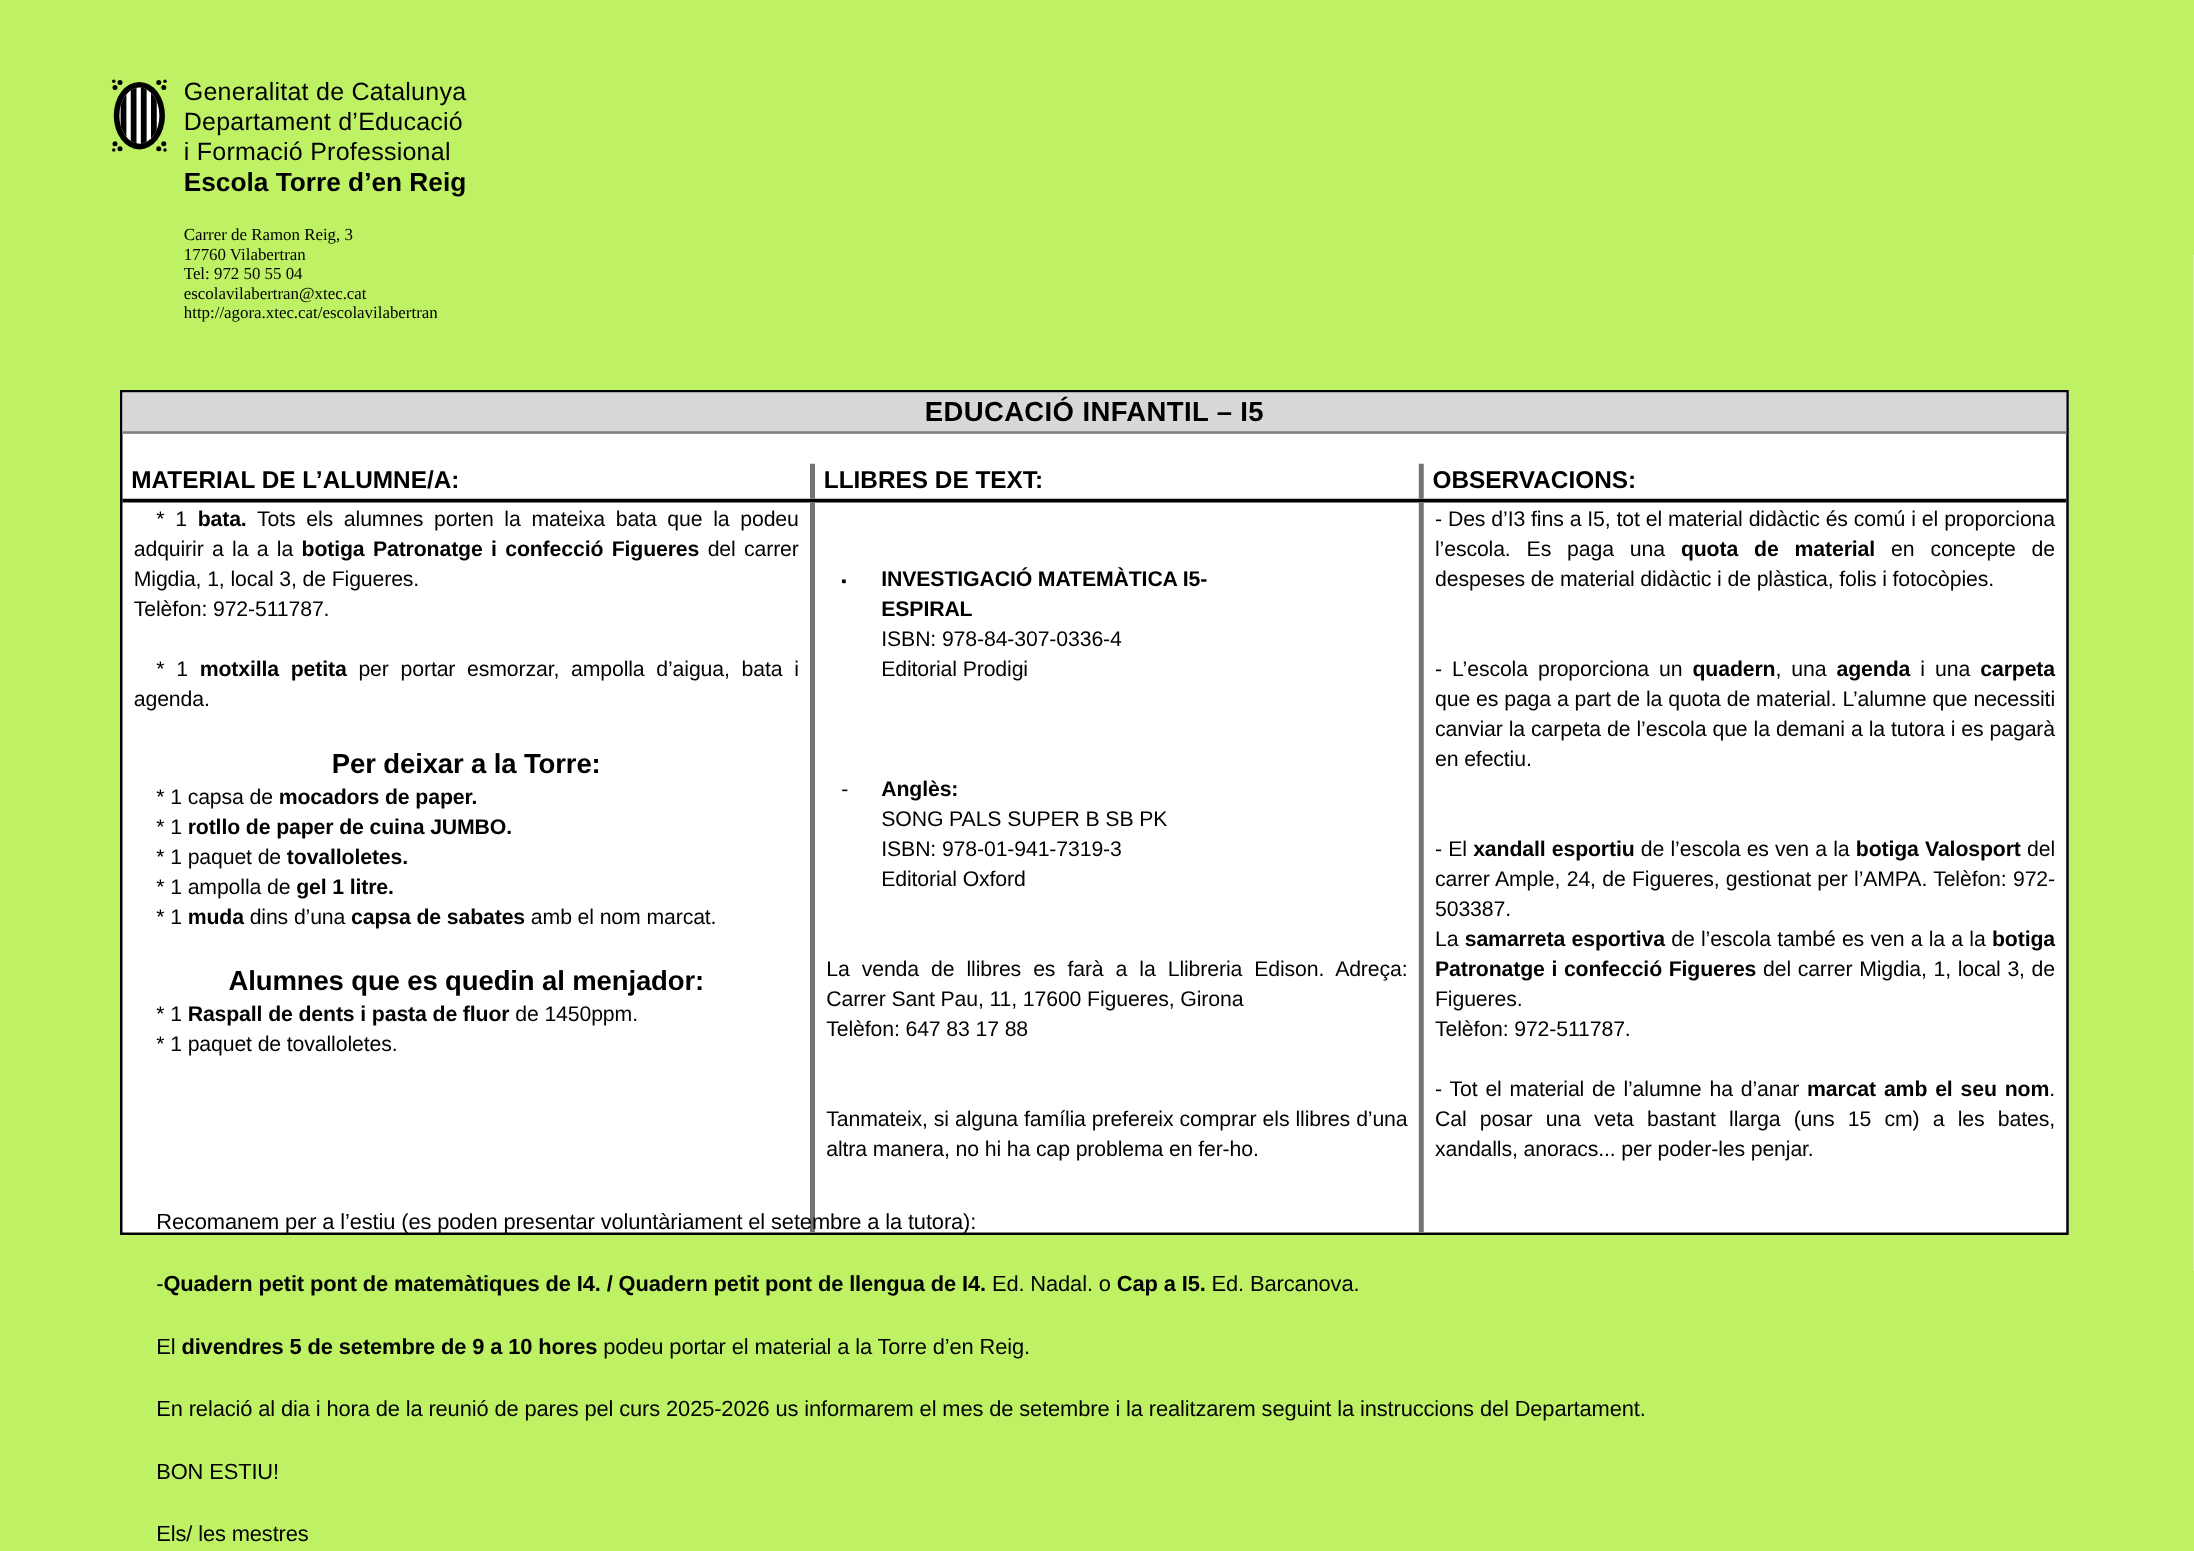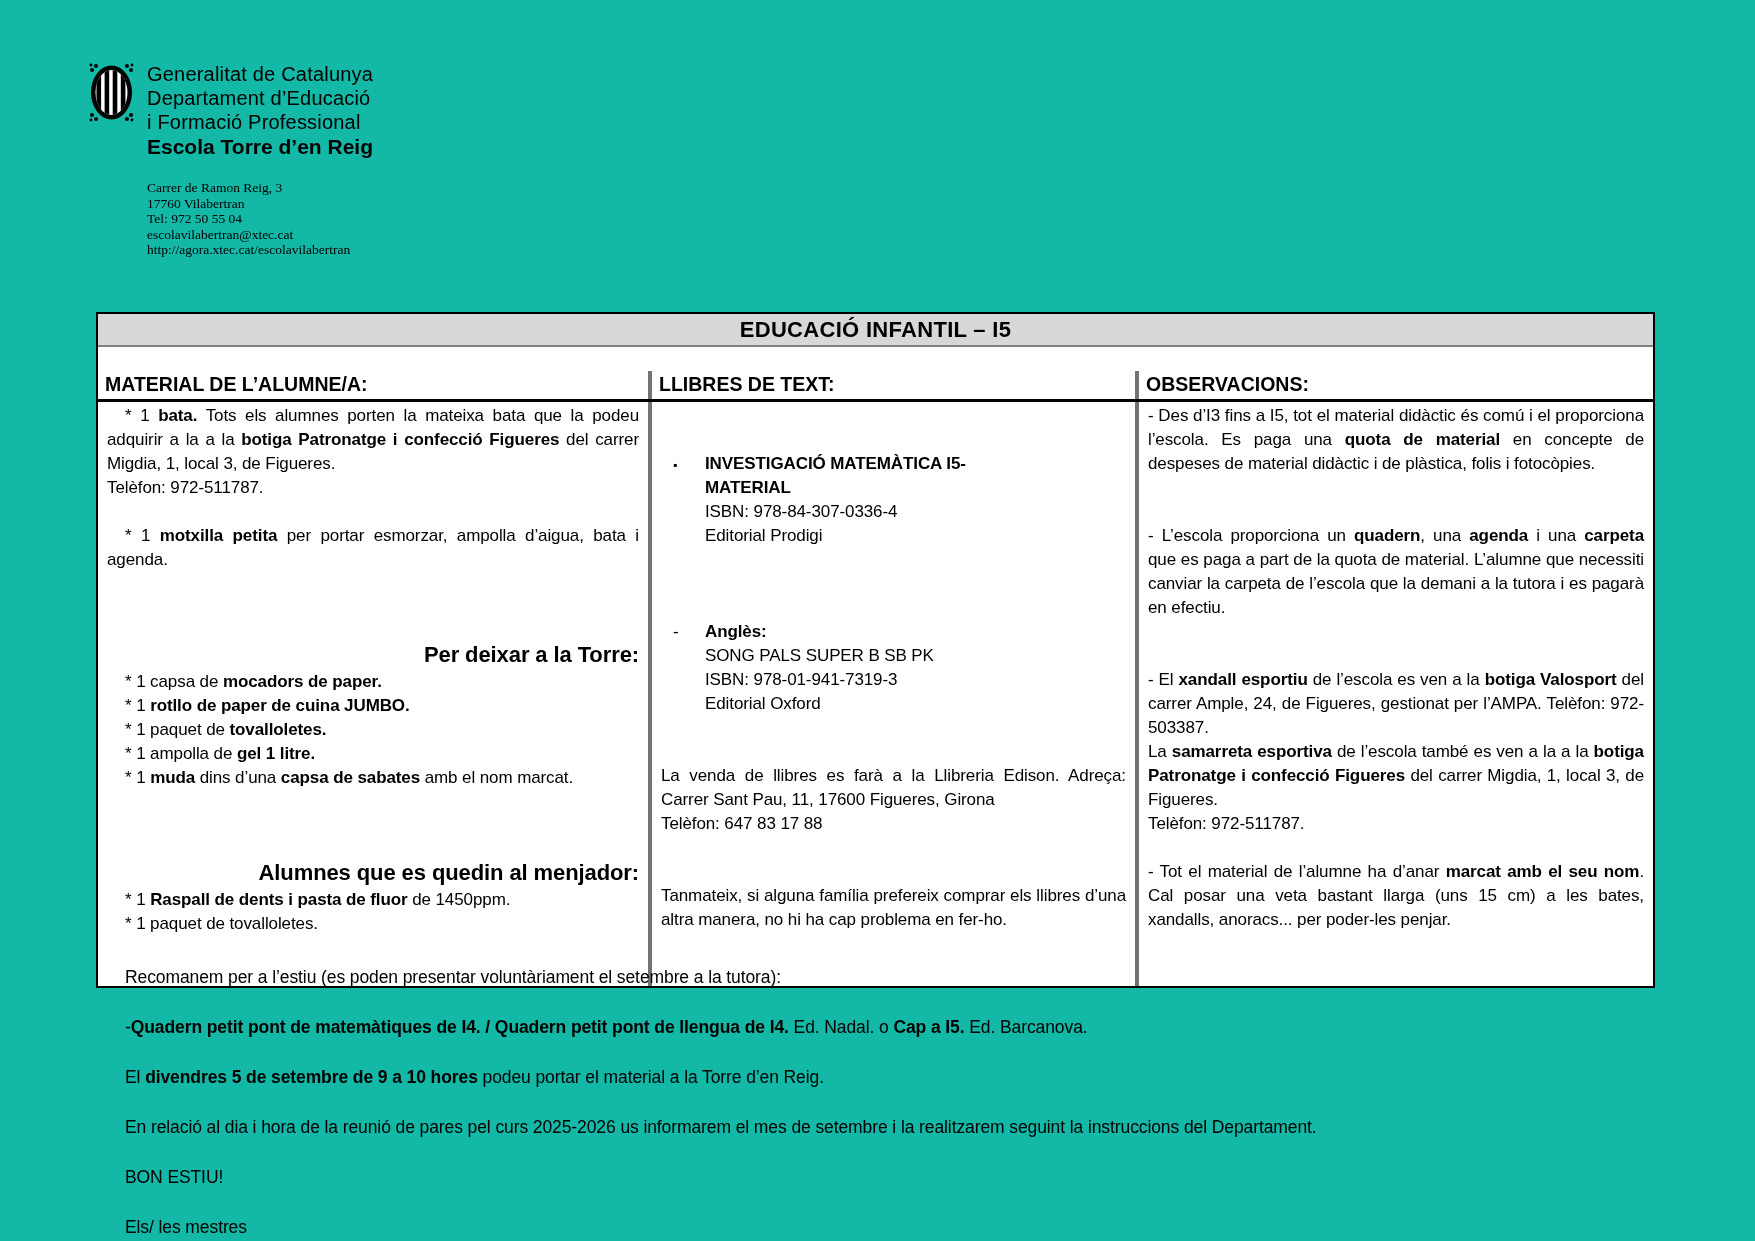--- a/index.html
+++ b/index.html
@@ -1,21 +1,21 @@
 <!DOCTYPE html>
 <html><head>
 <meta charset="utf-8">
 <style>
   html,body{margin:0;padding:0;}
   body{
     width:1755px;height:1241px;background:#ffffff;position:relative;
     font-family:"Liberation Sans",sans-serif;color:#000;
     -webkit-font-smoothing:antialiased;
   }
-  .page{position:absolute;inset:0;background:#14b8a6;}
+  .page{position:absolute;inset:0;background:#bef264;}
 
   
   .letterhead{position:absolute;left:88px;top:62px;display:flex;}
   .logo{width:47px;height:61px;flex:none;}
   .lh-text{margin-left:12px;}
   .org{font-size:20px;line-height:24px;letter-spacing:.2px;}
   .school{font-size:21px;line-height:26px;font-weight:bold;}
   .addr{margin-top:20px;font-family:"Liberation Serif",serif;font-size:13.5px;line-height:15.5px;}
 
   
@@ -35,21 +35,21 @@
   .c1{width:550px;flex:none;}
   .c2{width:487px;flex:none;}
   .c3{flex:1;}
   .hcell + .hcell, .bcell + .bcell{border-left:4px solid #737373;}
 
   
   .blk{min-height:24px;}
   .para{text-align:justify;}
   .para-indent{text-align:justify;text-indent:18px;}
   .item{text-align:justify;text-indent:18px;}
-  .heading{font-weight:bold;font-size:22px;line-height:30px;min-height:30px;text-align:right;margin-top:44px;}
+  .heading{font-weight:bold;font-size:22px;line-height:30px;min-height:30px;text-align:center;}
   .spacer{height:24px;}
   .book{position:relative;padding-left:44px;}
   .book .marker{position:absolute;left:12px;top:0;}
   .book .marker.sq{font-size:12px;top:1px;}
   .bline{min-height:24px;}
   .b{font-weight:bold;}
 
   
   .footer{position:absolute;left:125px;top:942px;width:1520px;font-size:17.5px;line-height:29px;letter-spacing:-.1px;}
   .fline{min-height:29px;white-space:nowrap;margin-top:21px;}
@@ -128,21 +128,21 @@
           <div class="blk heading"><span>Alumnes que es quedin al menjador:</span></div>
           <div class="blk item"><span>* 1 </span><span class="b">Raspall de dents i pasta de fluor</span><span> de 1450ppm.</span></div>
           <div class="blk item"><span>* 1 paquet de tovalloletes.</span></div>
         </div>
       <div class="bcell c2">
           <div class="spacer"></div>
           <div class="spacer"></div>
           <div class="blk book">
             <span class="marker sq">▪</span>
             <div class="bline b">INVESTIGACIÓ MATEMÀTICA I5-</div>
-            <div class="bline b">MATERIAL</div>
+            <div class="bline b">ESPIRAL</div>
             <div class="bline">ISBN: 978-84-307-0336-4</div>
             <div class="bline">Editorial Prodigi</div>
           </div>
           <div class="spacer"></div>
           <div class="spacer"></div>
           <div class="spacer"></div>
           <div class="blk book">
             <span class="marker">-</span>
             <div class="bline b">Anglès:</div>
             <div class="bline">SONG PALS SUPER B SB PK</div>

